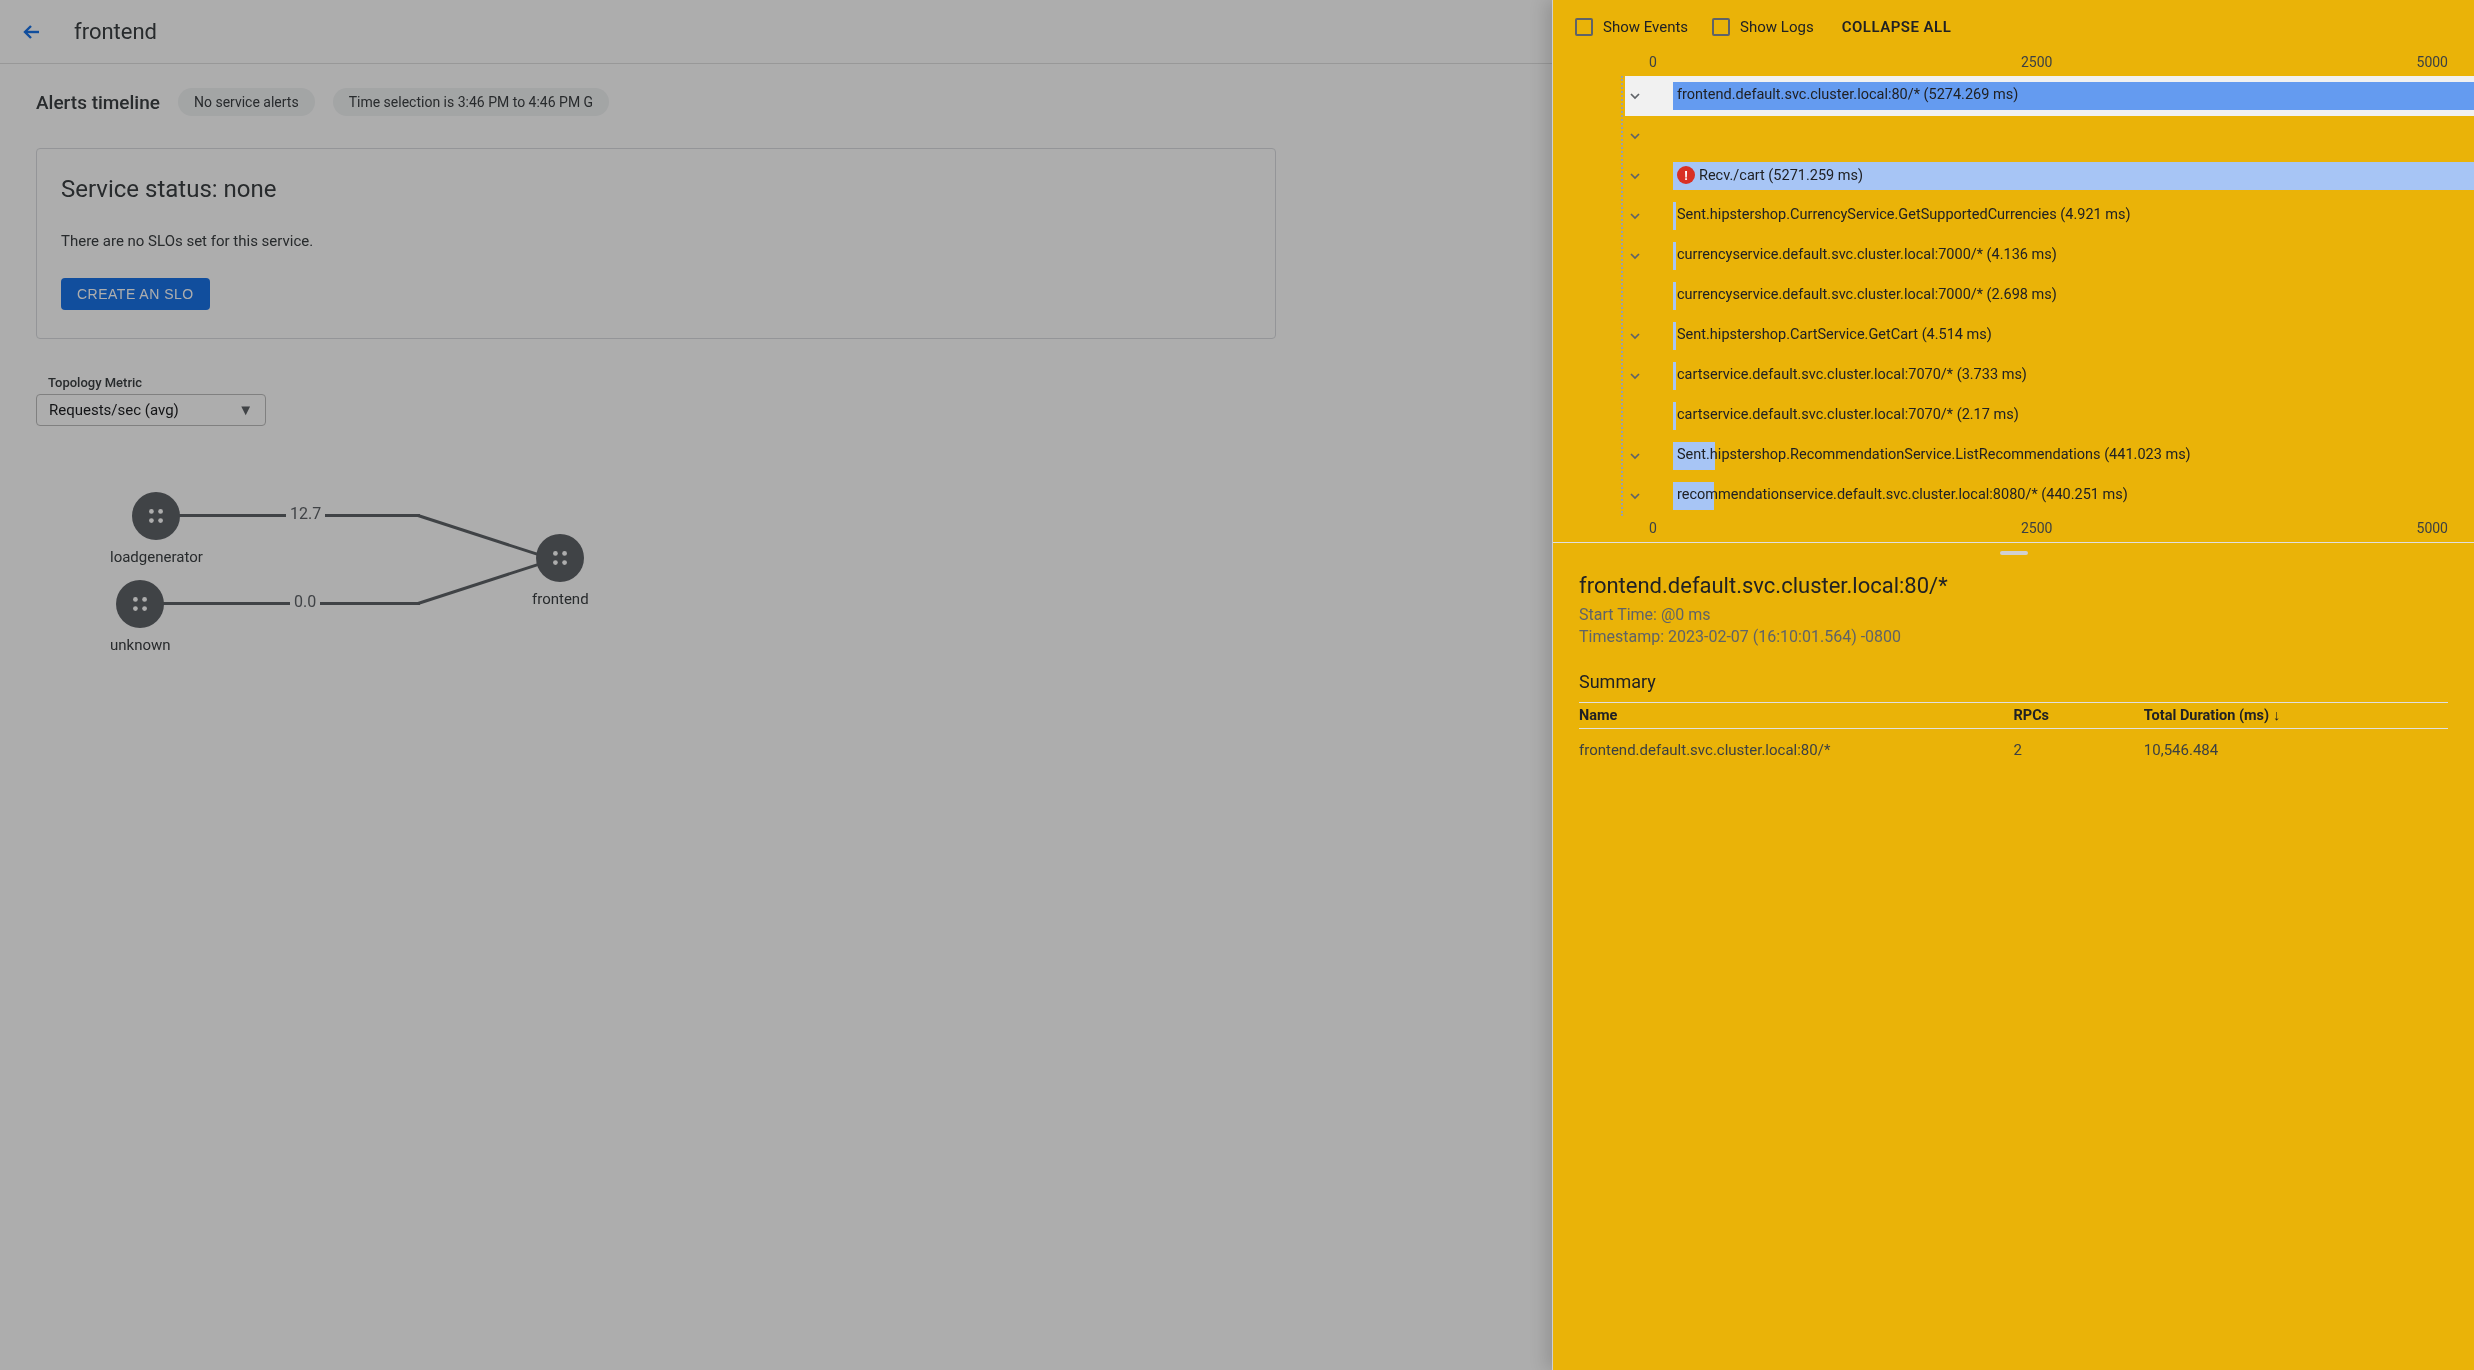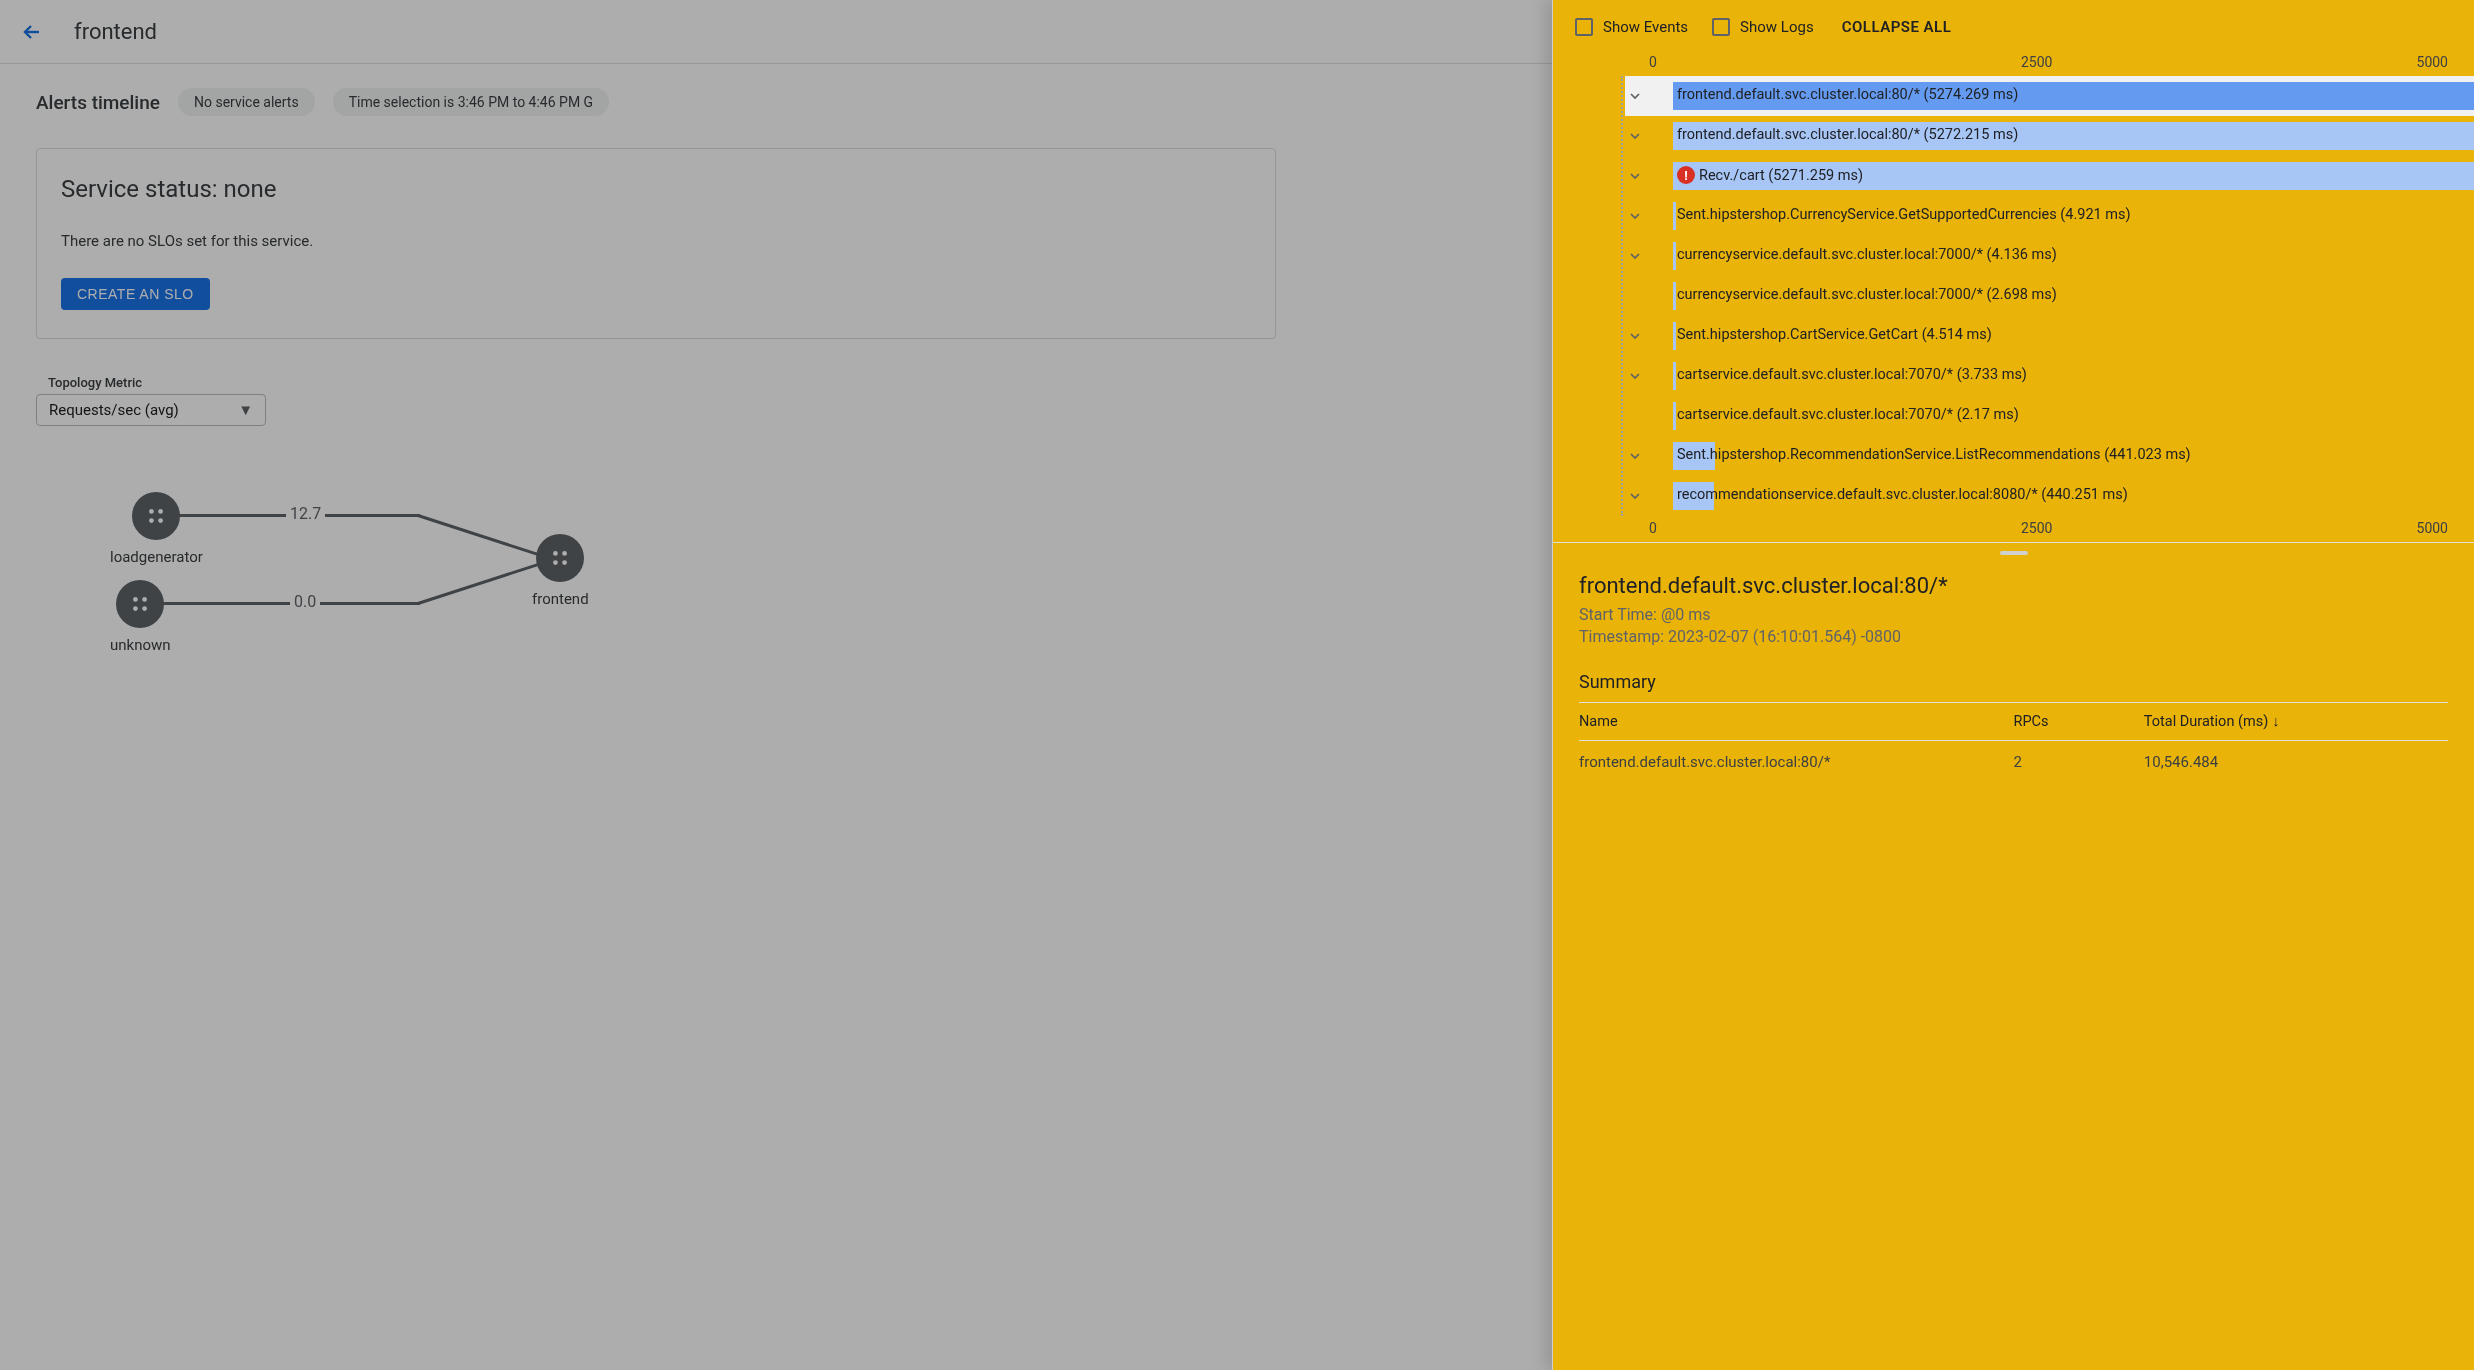--- a/index.html
+++ b/index.html
@@ -56,21 +56,21 @@
   .err-icon { width:18px; height:18px; background:#d93025; border-radius:50%; display:inline-flex; align-items:center; justify-content:center; color:#fff; font-size:13px; font-weight:bold; }
 
   .grip { display:flex; justify-content:center; padding:8px 0; }
   .grip-bar { width:28px; height:4px; border-radius:2px; background:#d0d0d0; }
 
   .detail { padding: 10px 26px 0 26px; }
   .det-title { font-size:22px; color:#202124; margin-bottom:6px; }
   .det-meta { font-size:16px; color:#5f6368; line-height:1.4; margin-bottom:22px; }
   .summary-h { font-size:18px; margin-bottom:10px; }
   .sum-table { width:100%; border-collapse:collapse; }
-  .sum-table th { text-align:left; font-size:14.5px; font-weight:400; padding:10px 0; border-top:1px solid #e0e0e0; border-bottom:1px solid #e0e0e0; }
+  .sum-table th { text-align:left; font-size:14.5px; font-weight:700; padding:4px 0; border-top:1px solid #e0e0e0; border-bottom:1px solid #e0e0e0; }
   .sum-table td { font-size:15px; padding:12px 0; color:#3c4043; }
   .sort-ic { display:inline-block; margin-left:4px; }
 
   .vline { position:absolute; top:0; bottom:0; width:0; border-left:2px dotted #9aa0a6; }
 </style>
 </head>
 <body>
 
 <div class="app">
 
@@ -182,26 +182,20 @@
               <div class="bar-lbl">
                 <span>frontend.default.svc.cluster.local:80/* (5274.269 ms)</span>
               </div>
             </div>
           </div>
           <div class="span-row">
             <div class="chevron">
               <svg width="16" height="16" viewBox="0 0 24 24" fill="none" stroke="#5f6368" stroke-width="2.6">
                 <polyline points="6 9 12 15 18 9"></polyline>
               </svg>
-            </div>
-            <div class="track">
-              <div class="bar" style="background: rgb(167, 197, 245); width: calc(100% - 28px);"></div>
-              <div class="bar-lbl">
-                <span>frontend.default.svc.cluster.local:80/* (5272.215 ms)</span>
-              </div>
             </div>
           </div>
           <div class="span-row">
             <div class="chevron">
               <svg width="16" height="16" viewBox="0 0 24 24" fill="none" stroke="#5f6368" stroke-width="2.6">
                 <polyline points="6 9 12 15 18 9"></polyline>
               </svg>
             </div>
             <div class="track">
               <div class="bar" style="background: rgb(167, 197, 245); width: calc(100% - 28px);"></div>

